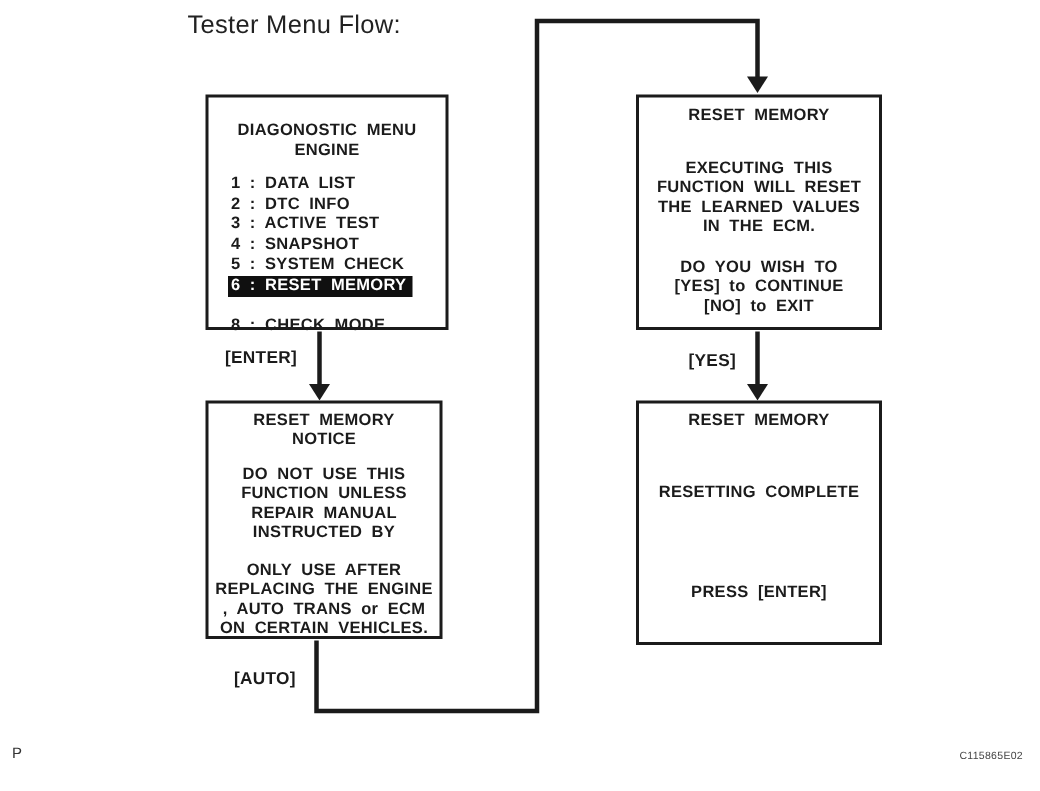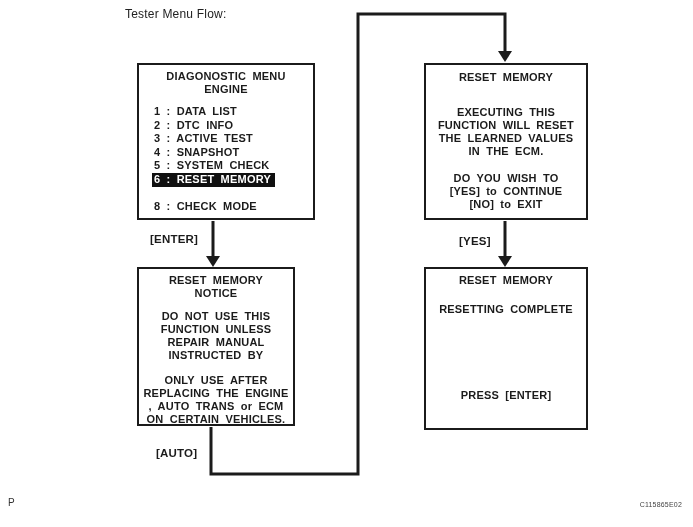--- a/index.html
+++ b/index.html
@@ -1,46 +1,46 @@
 <!DOCTYPE html>
 <html><head>
 <meta charset="utf-8">
 <style>
   html,body{margin:0;padding:0;background:#fff;}
   #canvas{
     position:relative;width:693px;height:527px;background:#ffffff;
     font-family:"Liberation Sans",sans-serif;color:#1b1b1b;overflow:hidden;
   }
   .page-title{
-    position:absolute;left:125px;top:7px;font-size:12px;letter-spacing:.2px;color:#222;
+    position:absolute;left:125px;top:7px;font-size:17px;letter-spacing:.2px;color:#222;
   }
   .box{
     position:absolute;border:2px solid #1b1b1b;background:#fff;box-sizing:border-box;
     font-weight:bold;font-size:11px;letter-spacing:.2px;word-spacing:3px;line-height:13px;
   }
   .ttl{text-align:center;}
   .center{text-align:center;}
   
-  #box-menu{left:137px;top:63px;width:178px;height:157px;padding-top:5px;}
+  #box-menu{left:137px;top:63px;width:162px;height:157px;padding-top:16px;}
   #box-menu .items{margin-top:9px;padding-left:15px;}
   #box-menu .mi{line-height:13.5px;white-space:nowrap;}
   #box-menu .mi.sel{margin-top:0;text-decoration:underline;}
   .sel-chip{display:inline-block;background:#101010;color:#fff;padding:0 4px 1px 2px;margin-left:-2px;}
   #box-menu .mi8{margin-top:13px;}
   
   #box-notice{left:137px;top:267px;width:158px;height:159px;padding-top:5px;}
   #box-notice .p1{margin-top:10px;}
   #box-notice .p2{margin-top:12px;}
   
   #box-confirm{left:424px;top:63px;width:164px;height:157px;padding-top:6px;}
   #box-confirm .p1{margin-top:22px;}
   #box-confirm .p2{margin-top:14px;}
   
   #box-complete{left:424px;top:267px;width:164px;height:163px;padding-top:5px;}
-  #box-complete .body{margin-top:16px;}
+  #box-complete .body{margin-top:35px;}
   #box-complete .foot{position:absolute;left:0;right:0;bottom:26px;text-align:center;}
   
   .key-label{position:absolute;font-weight:bold;font-size:11.5px;letter-spacing:.2px;}
   #lbl-enter{left:150px;top:233px;}
   #lbl-yes{left:459px;top:235px;}
   #lbl-auto{left:156px;top:447px;}
   
   #wires{position:absolute;left:0;top:0;width:693px;height:527px;}
   
   .pg-letter{position:absolute;left:8px;top:497px;font-size:10px;color:#333;}

